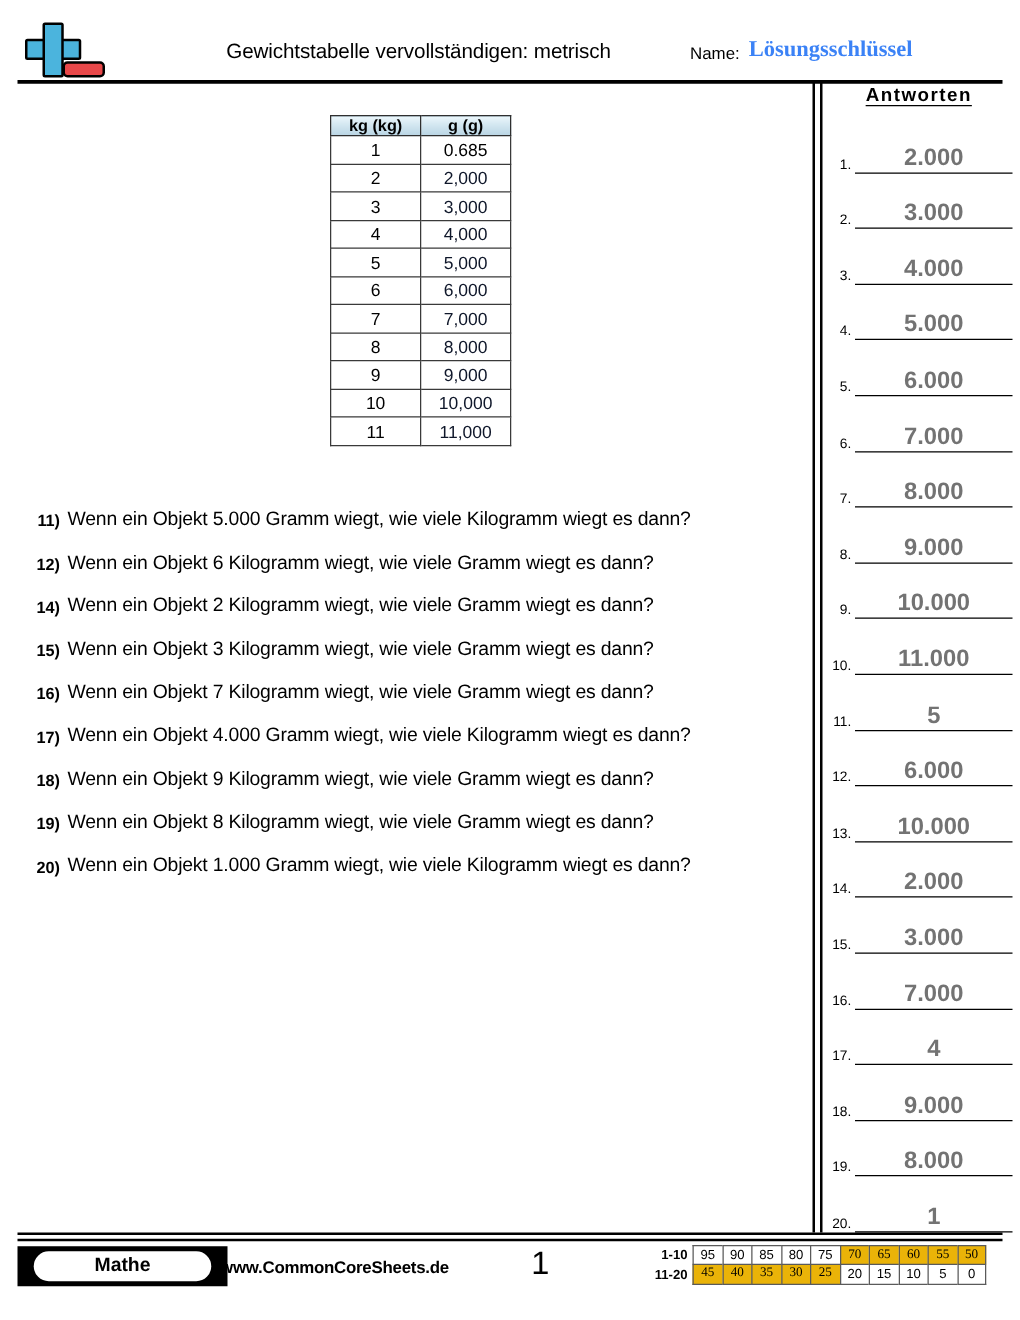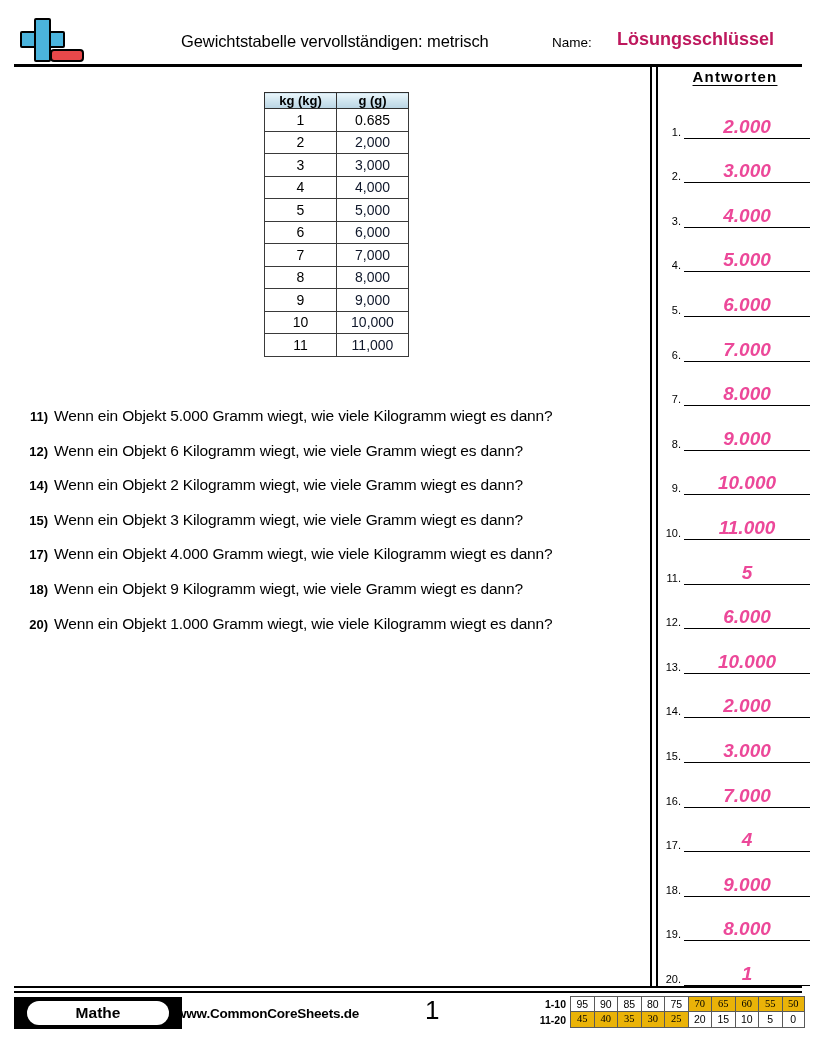--- a/index.html
+++ b/index.html
@@ -65,25 +65,26 @@
     white-space: nowrap;
     margin-left: 35px;
   }
   .name-label {
     position: absolute;
     left: 552px; top: 35px;
     font-size: 13.5px;
   }
   .name-value {
     position: absolute;
-    left: 617px; top: 29px;
+    left: 599px; top: 29px;
     font-size: 18px;
     font-weight: bold;
-    color: #be185d;
+    color: #3b82f6;
     white-space: nowrap;
+    font-family: Liberation Serif, serif;
   }
 
   .header-rule {
     position: absolute;
     left: 14px; top: 64px;
     width: 788px;
     height: 3px;
     background: #000;
   }
 
@@ -206,26 +207,25 @@
     flex: 0 0 24px;
     font-size: 11px;
     text-align: right;
     padding-right: 3px;
     padding-bottom: 1px;
   }
   .ans-line {
     flex: 1;
     border-bottom: 1.6px solid #000;
     text-align: center;
-    color: #ec4899;
+    color: #737373;
     font-weight: bold;
     font-size: 19px;
     line-height: 1.05;
     padding-bottom: 1px;
-    font-style: italic;
   }
 
   
   .footer-badge {
     position: absolute;
     left: 14px; top: 997px;
     width: 168px; height: 32px;
     background: #000;
     display: flex;
     align-items: center;
@@ -250,21 +250,21 @@
   }
   .page-num {
     position: absolute;
     left: 425px; top: 995px;
     font-size: 26px;
   }
 
   
   .score {
     position: absolute;
-    left: 532px; top: 996px;
+    left: 516px; top: 996px;
     display: flex;
     flex-direction: column;
     font-size: 10.5px;
   }
   .score-row {
     display: flex;
     align-items: stretch;
     height: 16px;
   }
   .score-label {
@@ -376,26 +376,34 @@
       </div>
       <div class="q-row">
         <div class="q-num">14)</div>
         <div class="q-text">Wenn ein Objekt 2 Kilogramm wiegt, wie viele Gramm wiegt es dann?</div>
       </div>
       <div class="q-row">
         <div class="q-num">15)</div>
         <div class="q-text">Wenn ein Objekt 3 Kilogramm wiegt, wie viele Gramm wiegt es dann?</div>
       </div>
       <div class="q-row">
+        <div class="q-num">16)</div>
+        <div class="q-text">Wenn ein Objekt 7 Kilogramm wiegt, wie viele Gramm wiegt es dann?</div>
+      </div>
+      <div class="q-row">
         <div class="q-num">17)</div>
         <div class="q-text">Wenn ein Objekt 4.000 Gramm wiegt, wie viele Kilogramm wiegt es dann?</div>
       </div>
       <div class="q-row">
         <div class="q-num">18)</div>
         <div class="q-text">Wenn ein Objekt 9 Kilogramm wiegt, wie viele Gramm wiegt es dann?</div>
+      </div>
+      <div class="q-row">
+        <div class="q-num">19)</div>
+        <div class="q-text">Wenn ein Objekt 8 Kilogramm wiegt, wie viele Gramm wiegt es dann?</div>
       </div>
       <div class="q-row">
         <div class="q-num">20)</div>
         <div class="q-text">Wenn ein Objekt 1.000 Gramm wiegt, wie viele Kilogramm wiegt es dann?</div>
       </div>
     </div>
 
   <div class="answers">
     <div class="answers-title">Antworten</div>
     <div id="answers-list">

